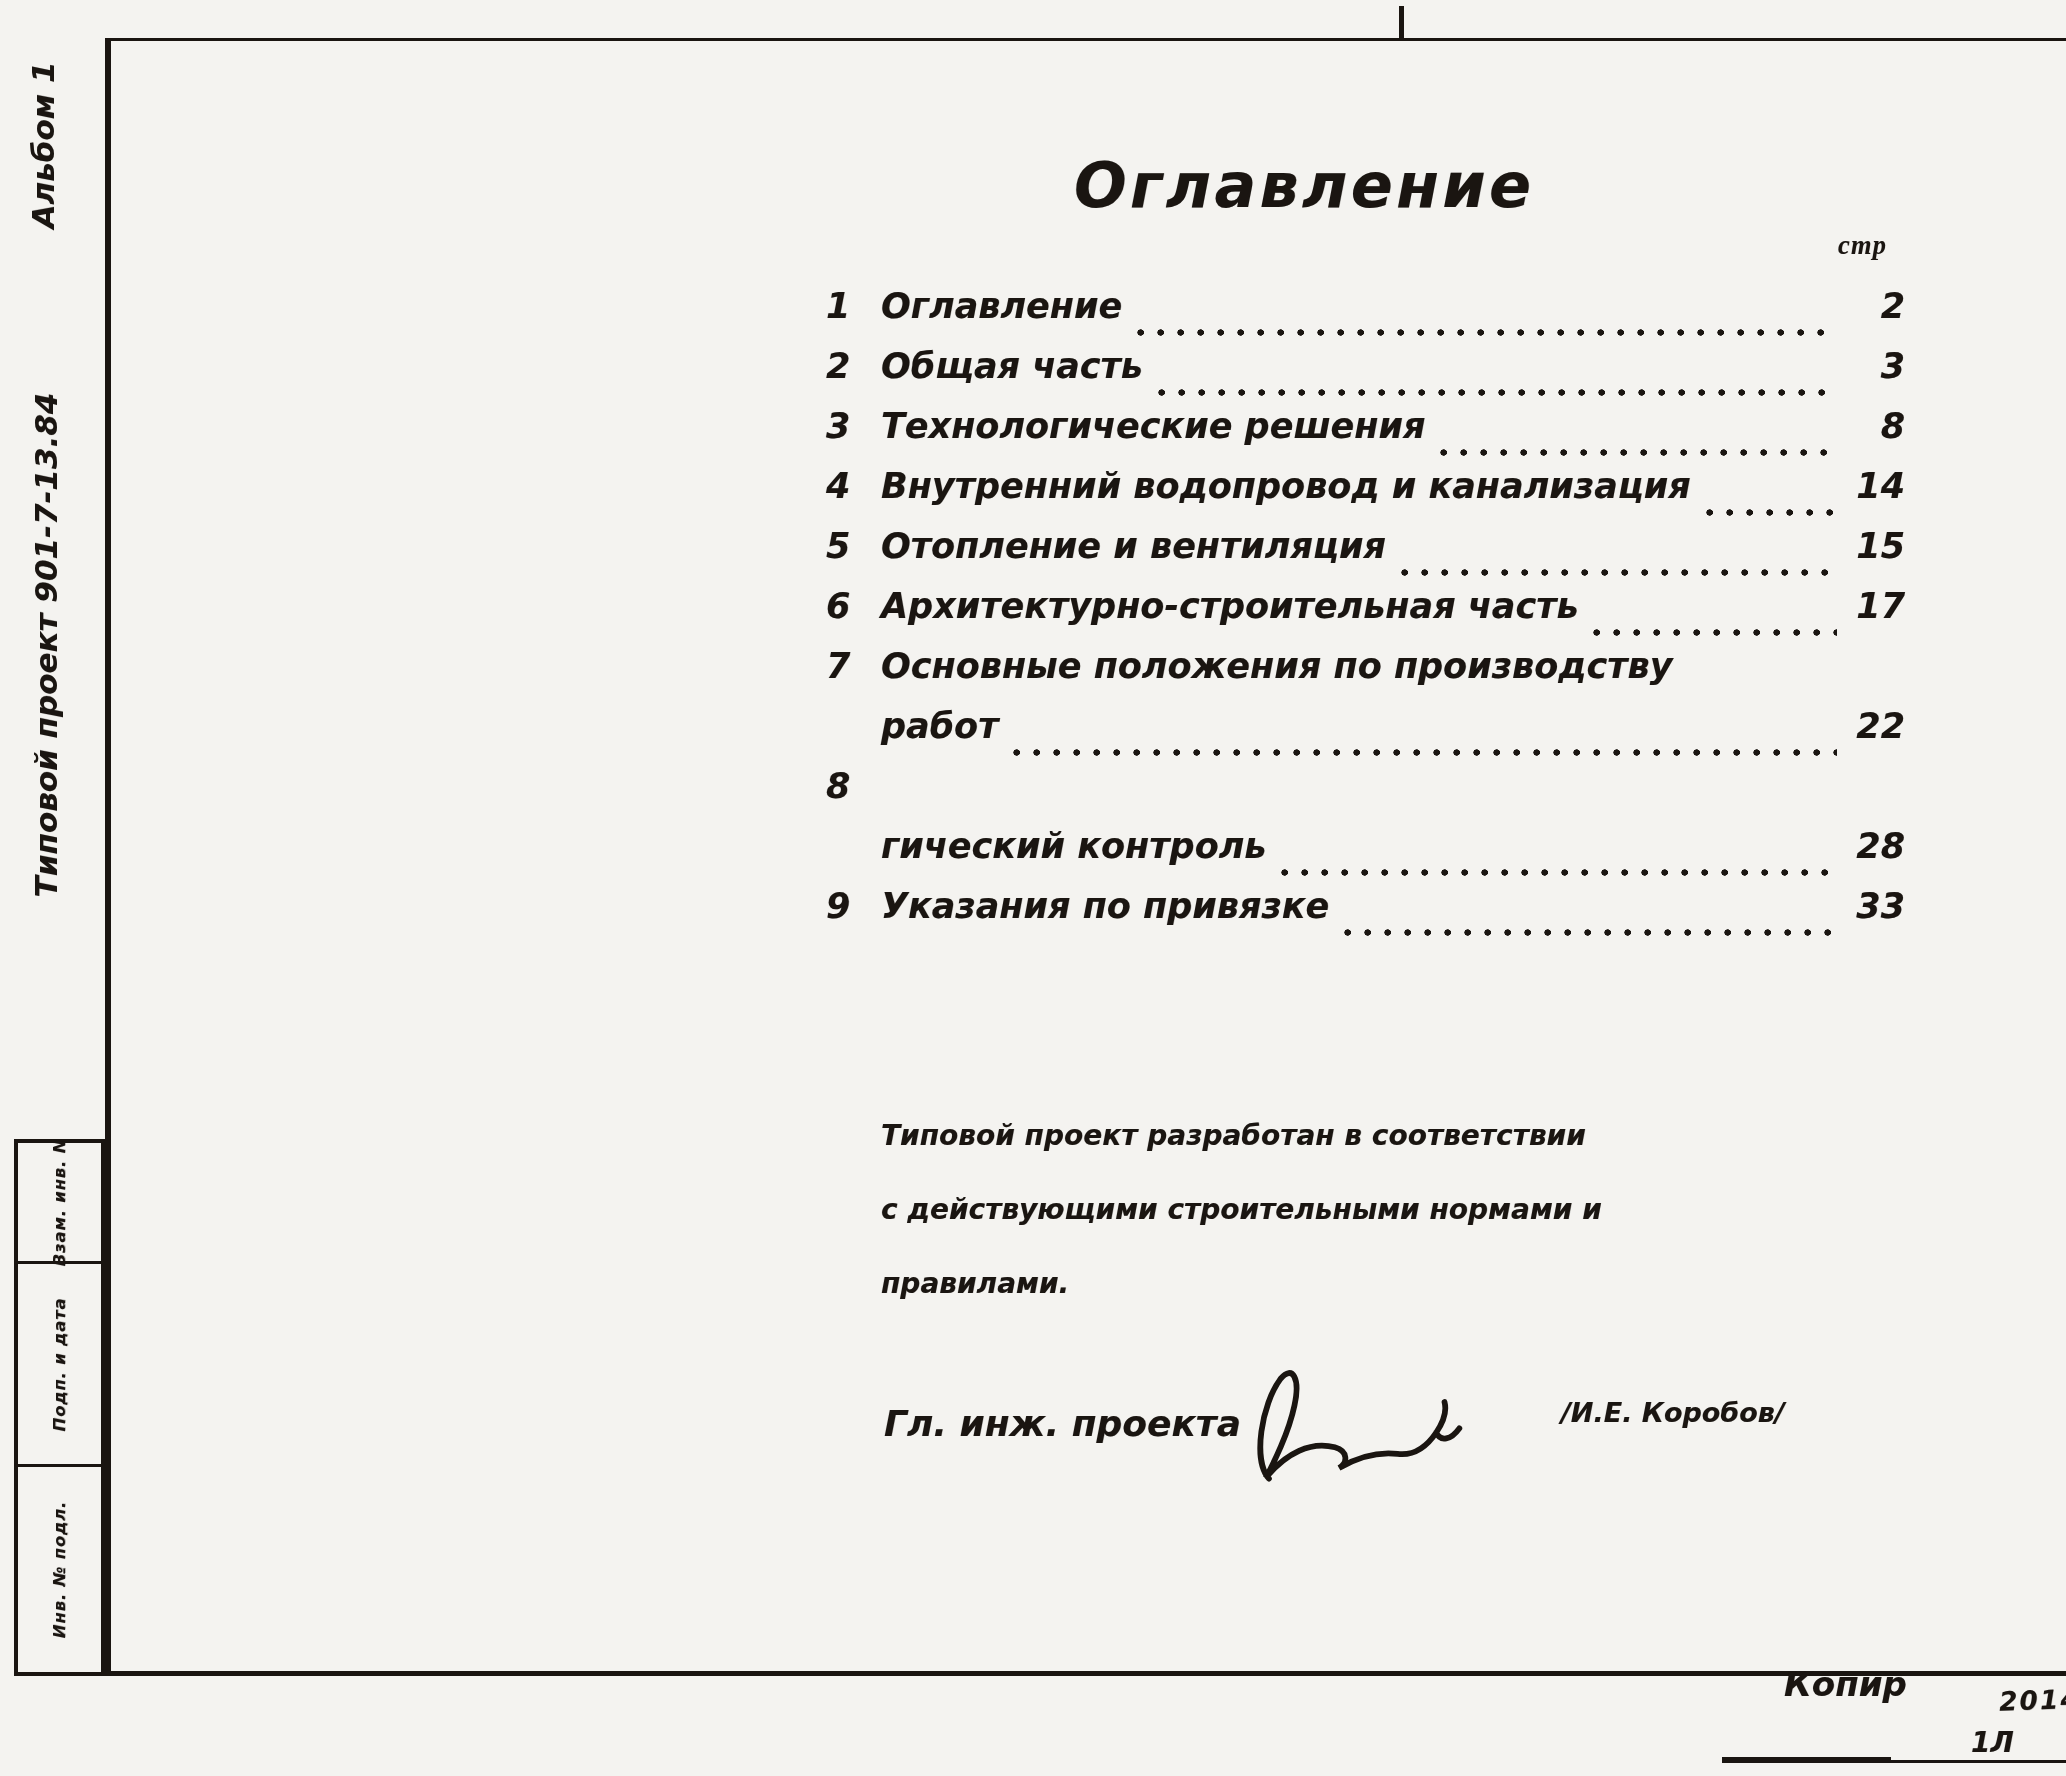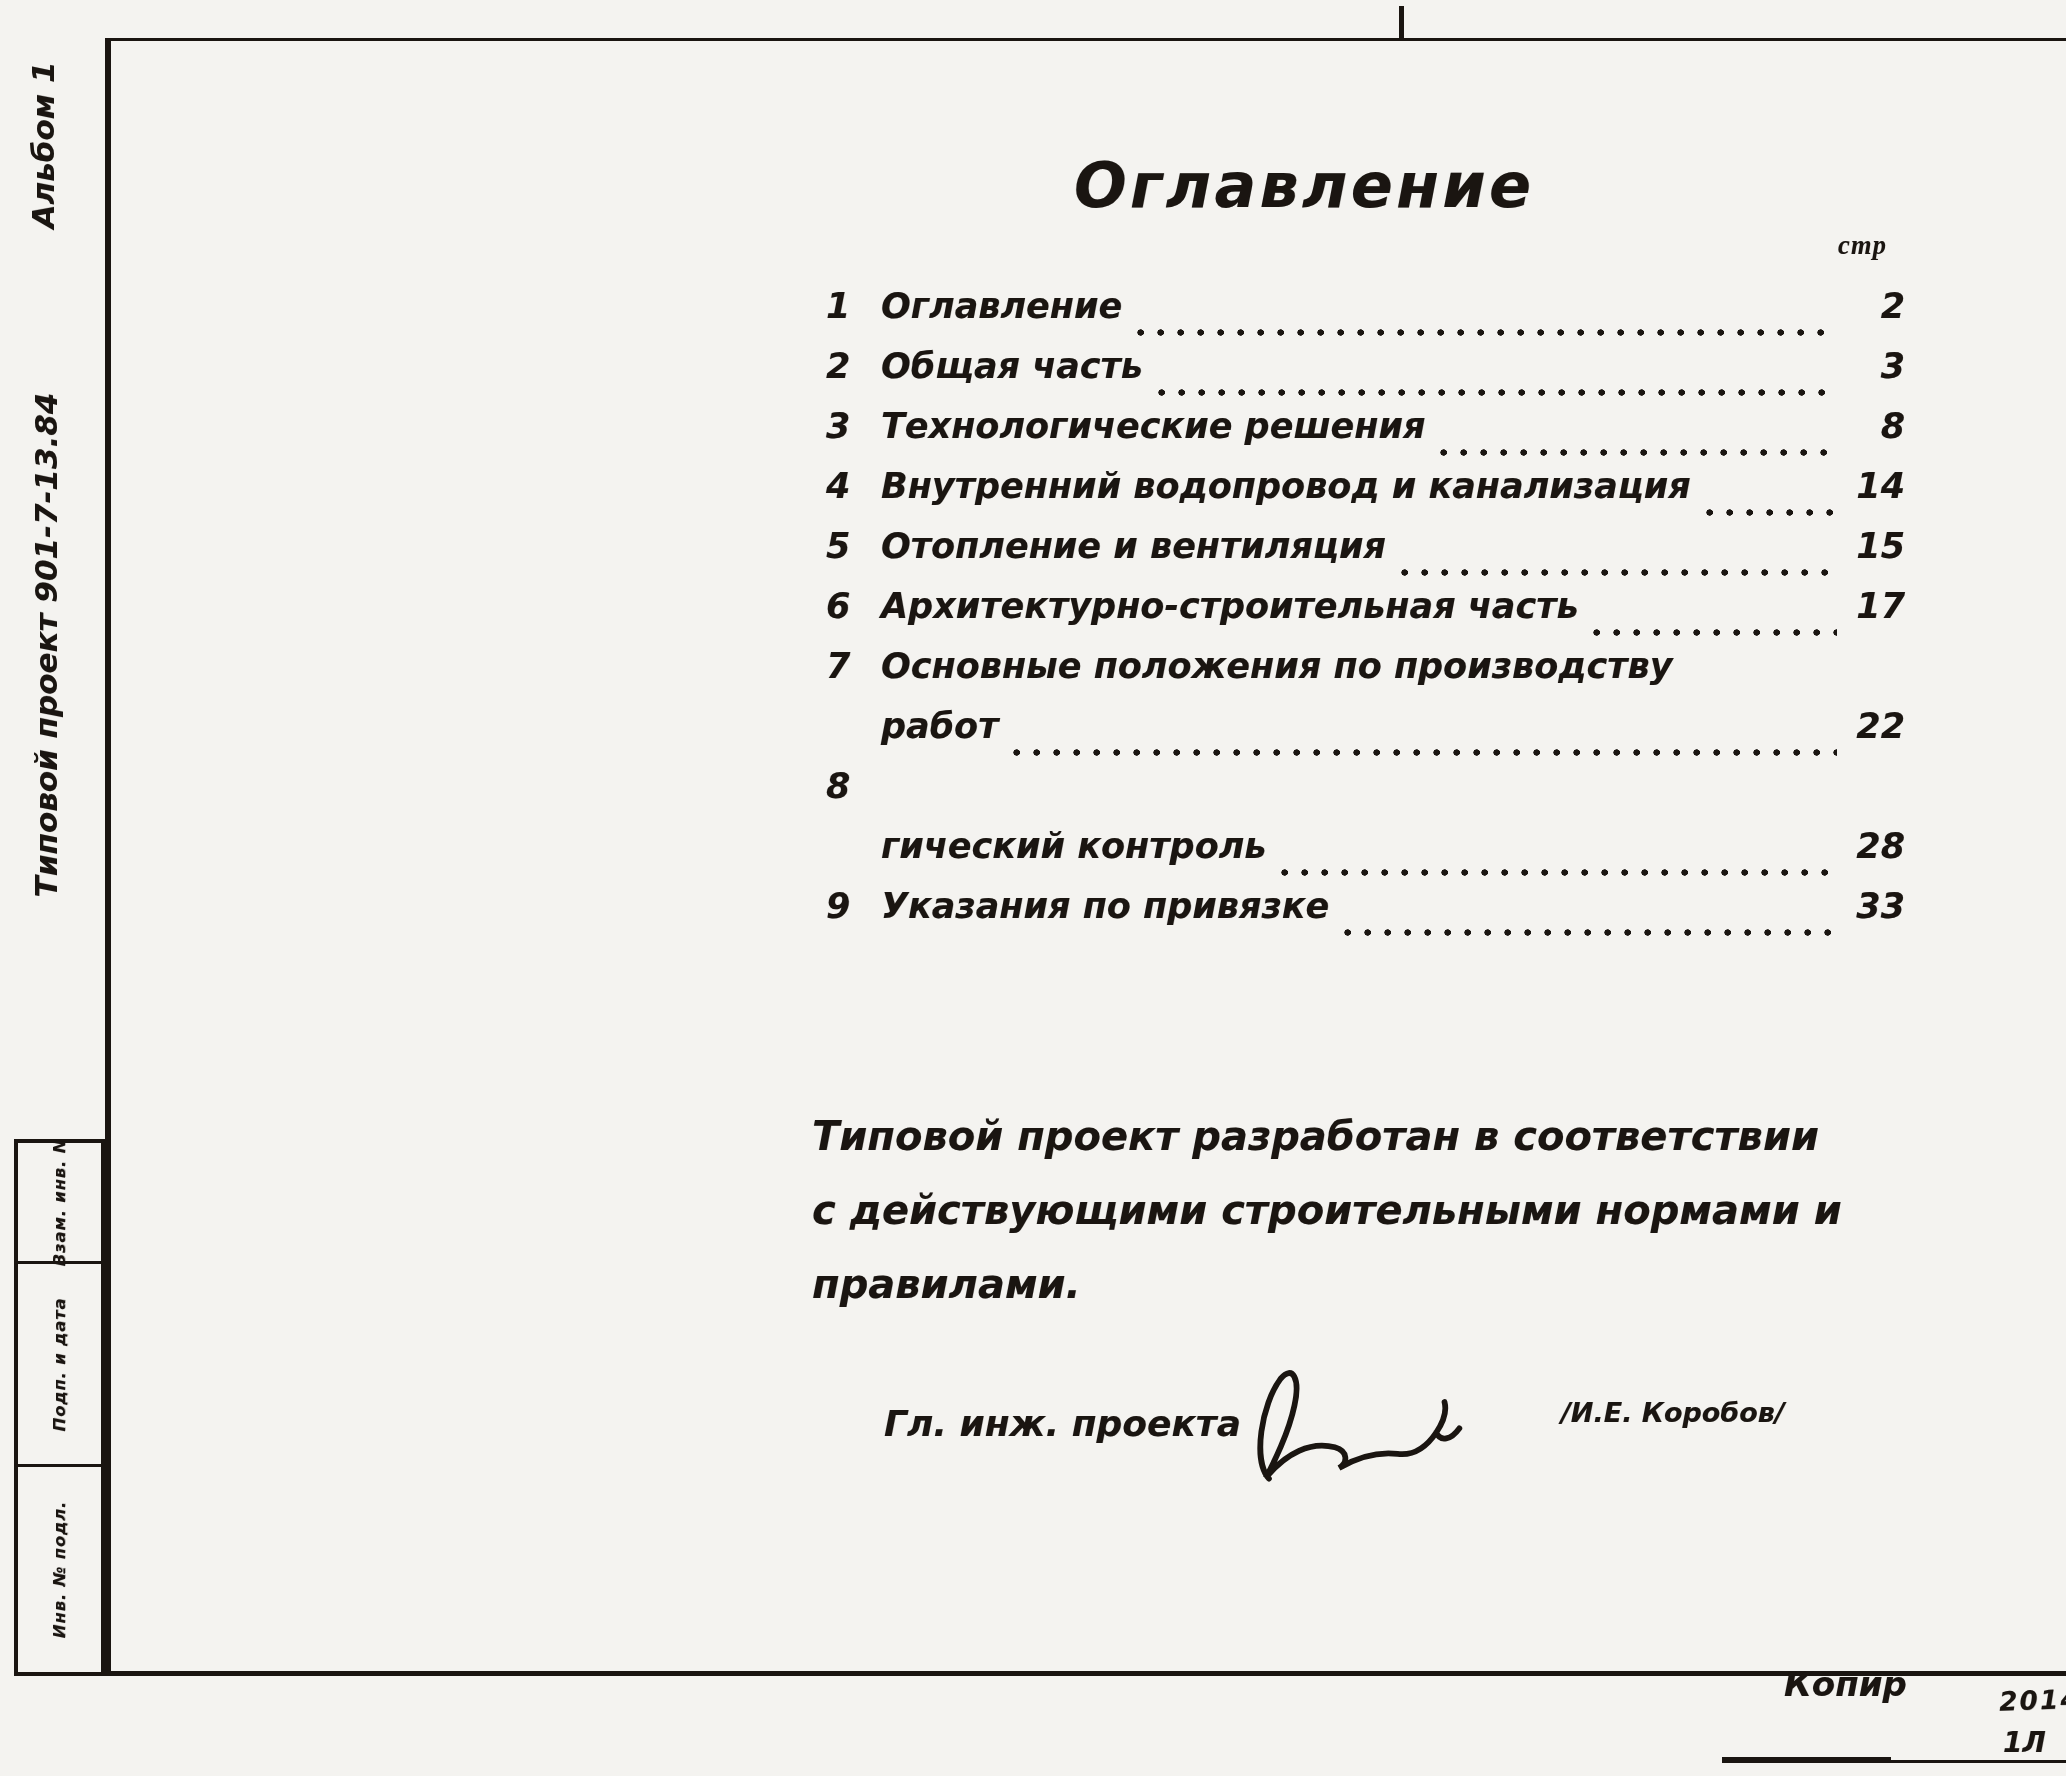--- a/index.html
+++ b/index.html
@@ -69,31 +69,31 @@
   .toc-num{flex:0 0 55px;}
   .toc-label{flex:0 0 auto;white-space:nowrap;padding-right:5.8px;}
   .toc-dots{
     flex:1 1 auto;height:7.4px;align-self:flex-end;margin:0 5.8px 10px 9px;
     background-image:radial-gradient(circle at 3.7px 3.7px, var(--ink) 3.1px, transparent 3.6px);
     background-size:20px 7.4px;background-repeat:repeat-x;
   }
   .toc-page{flex:0 0 62px;text-align:right;}
 
   
-  .note{position:absolute;left:812px;top:1099px;width:1141px;font-size:40px;line-height:74px;}
+  .note{position:absolute;left:881px;top:1099px;width:1141px;font-size:28px;line-height:74px;}
 
   
   .sig-role{position:absolute;left:884px;top:1403px;font-size:36px;white-space:nowrap;}
   .sig-name{position:absolute;left:1561px;top:1397px;font-size:27px;white-space:nowrap;}
   .sig-svg{position:absolute;left:1211px;top:1355px;}
 
   
   .inv-number{position:absolute;left:1999px;top:1683px;font-size:26.4px;letter-spacing:2.1px;transform:rotate(-2deg);}
   .copy-label{position:absolute;left:1784px;top:1664px;font-size:34px;}
-  .copy-value{position:absolute;left:1971px;top:1726px;font-size:28px;margin-left:32px;}
+  .copy-value{position:absolute;left:1971px;top:1726px;font-size:28px;}
   .bottom-rule{position:absolute;left:1722px;top:1760px;width:795px;height:2.9px;background:var(--ink);}
   .bottom-rule-thick{position:absolute;left:1722px;top:1757px;width:169px;height:5.8px;background:var(--ink);}
 </style>
 </head>
 <body>
 
 <div id="sheet">
 
   <div class="frame">
     

